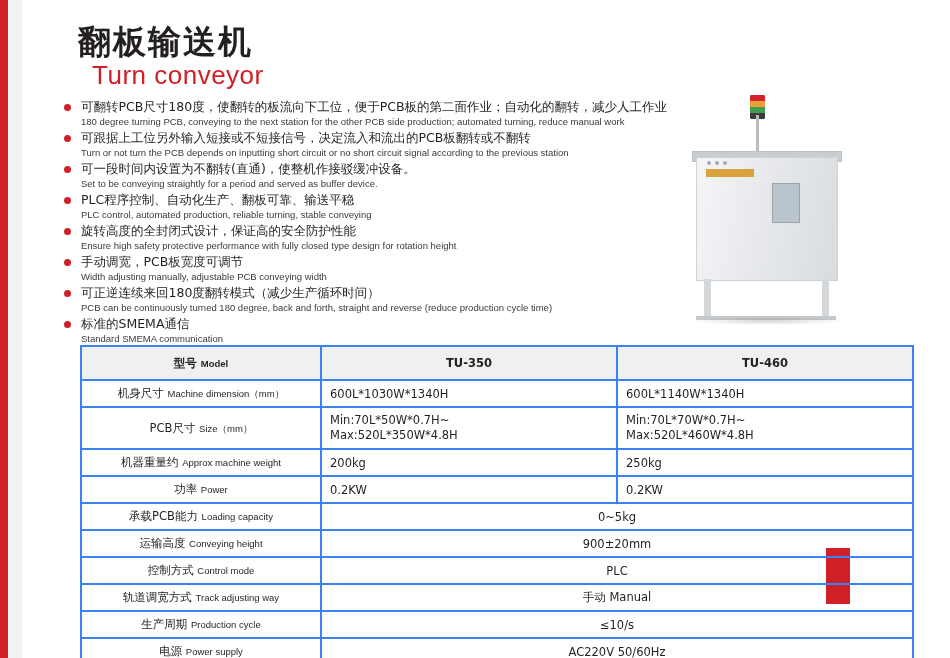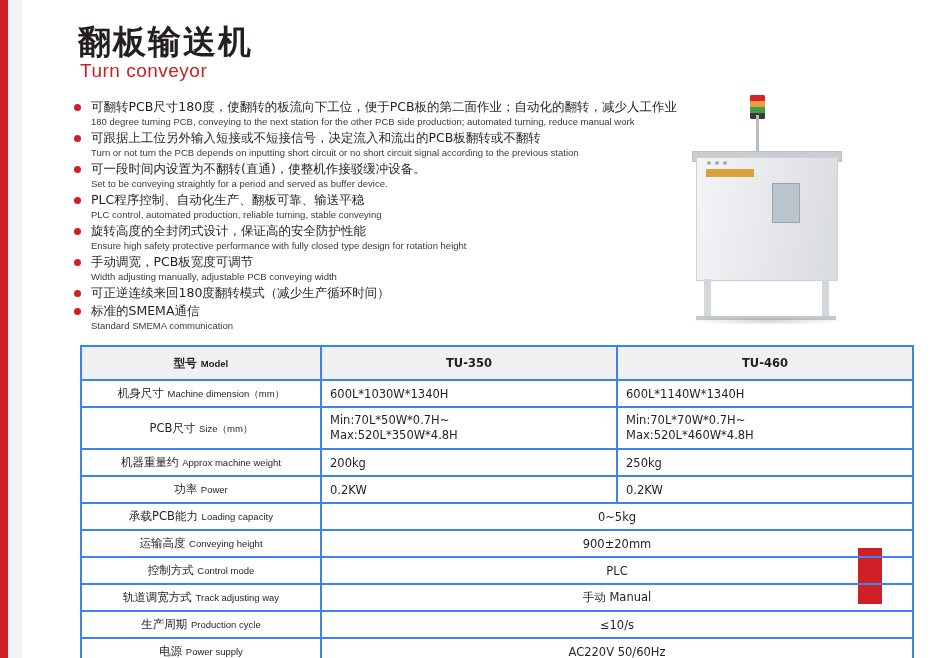--- a/index.html
+++ b/index.html
@@ -12,21 +12,20 @@
     background: #ffffff;
     font-family: "Liberation Sans", sans-serif;
     overflow: hidden;
     position: relative;
   }
   .page {
     position: relative;
     width: 850px;
     height: 658px;
     background: #fff;
-    padding-left: 32px;
   }
   
   .left-bar {
     position: absolute;
     left: 0;
     top: 0;
     width: 22px;
     height: 658px;
     background: #f2f2f2;
   }
@@ -53,31 +52,31 @@
     left: 78px;
     top: 20px;
     font-size: 33px;
     font-weight: bold;
     color: #231f20;
     letter-spacing: 2px;
     font-family: "DejaVu Sans", sans-serif;
   }
   .title-en {
     position: absolute;
-    left: 80px;
+    left: 92px;
     top: 60px;
-    font-size: 19px;
+    font-size: 26px;
     color: #cf2027;
     letter-spacing: 0.5px;
   }
 
   
   .bullets {
     position: absolute;
-    left: 74px;
+    left: 64px;
     top: 99px;
     width: 660px;
   }
   .bullet-row {
     position: relative;
     padding-left: 17px;
     margin-bottom: 2px;
   }
   .bullet-dot {
     position: absolute;
@@ -288,20 +287,21 @@
       <div class="b-en">Ensure high safety protective performance with fully closed type design for rotation height</div>
     </div>
     <div class="bullet-row">
       <div class="bullet-dot"></div>
       <div class="b-cn">手动调宽，PCB板宽度可调节</div>
       <div class="b-en">Width adjusting manually, adjustable PCB conveying width</div>
     </div>
     <div class="bullet-row">
       <div class="bullet-dot"></div>
       <div class="b-cn">可正逆连续来回180度翻转模式（减少生产循环时间）</div>
+      <div class="b-en">PCB can be continuously turned 180 degree, back and forth, straight and reverse (reduce production cycle time)</div>
     </div>
     <div class="bullet-row">
       <div class="bullet-dot"></div>
       <div class="b-cn">标准的SMEMA通信</div>
       <div class="b-en">Standard SMEMA communication</div>
     </div>
   </div>
 
   <div class="photo">
     <div class="tower-lamp">

